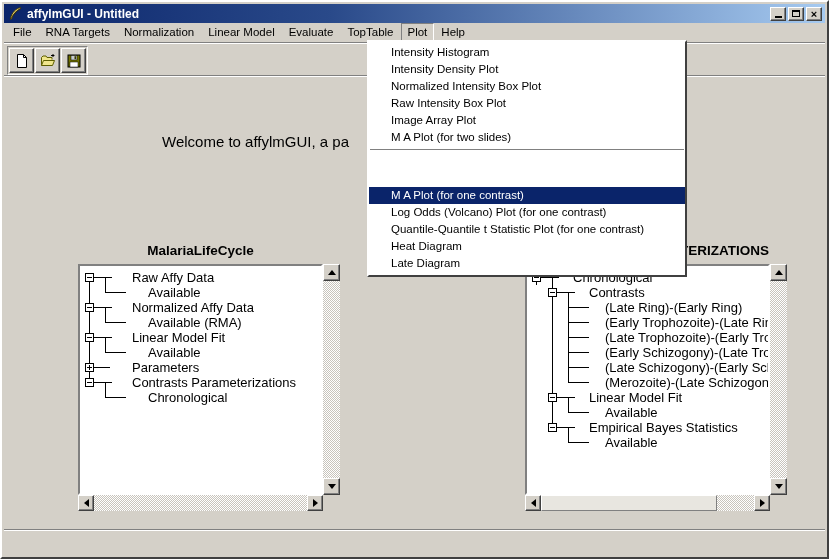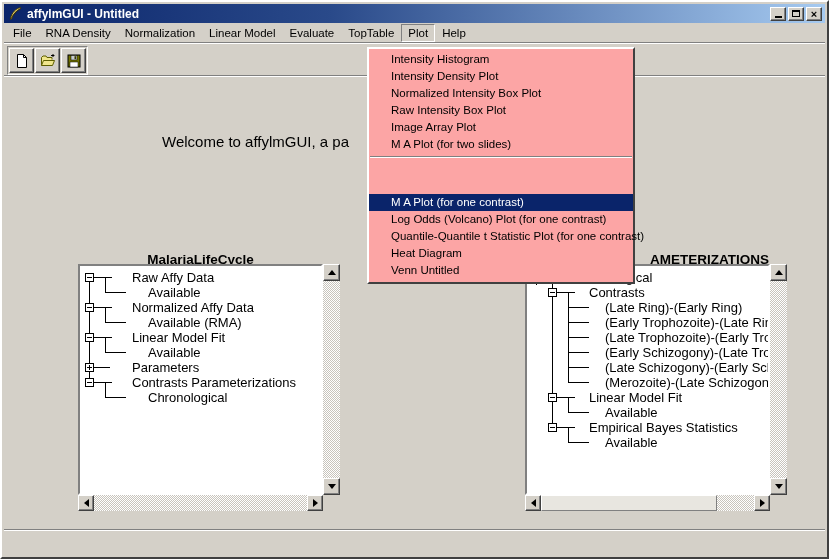--- a/index.html
+++ b/index.html
@@ -16,48 +16,48 @@
   .winbtns{margin-left:auto;display:flex;gap:2px;}
   .wbtn{width:16px;height:14px;background:#d4d0c8;border:1px solid;
     border-color:#fff #404040 #404040 #fff;box-shadow:inset -1px -1px 0 #808080;
     display:flex;align-items:center;justify-content:center;font-size:11px;line-height:10px;
     font-weight:bold;padding:0;}
   .glyph-min{width:7px;height:2px;background:#000;margin-top:7px;}
   .glyph-max{width:8px;height:7px;border:1px solid #000;border-top-width:2px;}
 
   
   .menubar{position:absolute;left:2px;top:21px;right:2px;height:20px;display:flex;
-    align-items:center;font-size:11.5px;padding-left:2px;border-bottom:1px solid #808080;
+    align-items:flex-start;font-size:11.5px;padding-left:2px;border-bottom:1px solid #808080;
     box-shadow:0 1px 0 #ffffff;}
   .mbitem{padding:3px 7px;white-space:nowrap;}
   .mbitem.open{border:1px solid;border-color:#808080 #fff #fff #808080;padding:2px 6px;}
 
   
   .toolbar{position:absolute;left:2px;top:42px;right:2px;height:32px;
     border-bottom:1px solid #808080;box-shadow:0 1px 0 #ffffff;}
   .btngroup{position:absolute;left:3px;top:2px;display:flex;align-items:center;
     padding:1px;border:1px solid;border-color:#808080 #fff #fff #808080;}
   .tbtn{width:25px;height:25px;background:#d4d0c8;border:1px solid;
     border-color:#fff #404040 #404040 #fff;box-shadow:inset -1px -1px 0 #808080;
     margin-right:1px;display:flex;align-items:center;justify-content:center;padding:0;}
   .tbtn:last-child{margin-right:0;}
 
   .welcome{position:absolute;left:160px;top:131px;font-size:15px;white-space:nowrap;}
 
   
-  .plotmenu{position:absolute;left:365px;top:45px;width:268px;z-index:20;
-    background:#fca5a5;border:2px solid;border-color:#ffffff #404040 #404040 #ffffff;
+  .plotmenu{position:absolute;left:365px;top:38px;width:320px;z-index:20;
+    background:#ffffff;border:2px solid;border-color:#ffffff #404040 #404040 #ffffff;
     padding:2px 0 3px 0;}
   .menuitem{height:17px;line-height:17px;padding-left:22px;font-size:11.5px;white-space:nowrap;}
   .menuitem.sel{background:#0a246a;color:#fff;margin-top:36px;}
   .menusep{height:0;border-top:1px solid #808080;border-bottom:1px solid #ffffff;margin:3px 1px;}
 
   
   .treebox{position:absolute;width:262px;height:269px;}
-  .tree-title{position:absolute;top:0;height:18px;font-weight:bold;font-size:13.5px;white-space:nowrap;margin-top:9px;}
+  .tree-title{position:absolute;top:0;height:18px;font-weight:bold;font-size:13.5px;white-space:nowrap;}
   .lb{position:absolute;left:0;top:21px;width:245px;height:231px;background:#fff;
     border:2px solid;border-color:#808080 #ffffff #ffffff #808080;
     padding:4px 0 0 2px;overflow:hidden;}
   .trow{display:flex;height:15px;position:relative;align-items:center;font-size:13px;}
   .cell{position:relative;width:16px;height:15px;flex:none;}
   .cell::before,.cell::after{content:"";position:absolute;background:#000;display:none;}
   .cv::before{display:block;left:7px;top:0;bottom:0;width:1px;}
   .ct::before{display:block;left:7px;top:7px;bottom:0;width:1px;}
   .ct::after{display:block;left:-4px;top:7px;right:2px;height:1px;}
   .ch::after{display:block;left:-4px;top:7px;width:16px;height:1px;}
@@ -123,21 +123,21 @@
           <span class="glyph-max"></span>
         </button>
       <button class="wbtn">
           <span>×</span>
         </button>
     </span>
   </div>
 
   <div class="menubar">
       <div class="mbitem">File</div>
-      <div class="mbitem">RNA Density</div>
+      <div class="mbitem">RNA Targets</div>
       <div class="mbitem">Normalization</div>
       <div class="mbitem">Linear Model</div>
       <div class="mbitem">Evaluate</div>
       <div class="mbitem">TopTable</div>
       <div class="mbitem open">Plot</div>
       <div class="mbitem">Help</div>
     </div>
 
   <div class="toolbar">
     <div class="btngroup">
@@ -388,19 +388,19 @@
       <div class="menuitem">Intensity Density Plot</div>
       <div class="menuitem">Normalized Intensity Box Plot</div>
       <div class="menuitem">Raw Intensity Box Plot</div>
       <div class="menuitem">Image Array Plot</div>
       <div class="menuitem">M A Plot (for two slides)</div>
       <div class="menusep"></div>
       <div class="menuitem sel">M A Plot (for one contrast)</div>
       <div class="menuitem">Log Odds (Volcano) Plot (for one contrast)</div>
       <div class="menuitem">Quantile-Quantile t Statistic Plot (for one contrast)</div>
       <div class="menuitem">Heat Diagram</div>
-      <div class="menuitem">Venn Untitled</div>
+      <div class="menuitem">Late Diagram</div>
     </div>
 
   <div class="bgroove"></div>
   <div class="statusbar"></div>
 
 </div>
 
 </body></html>

